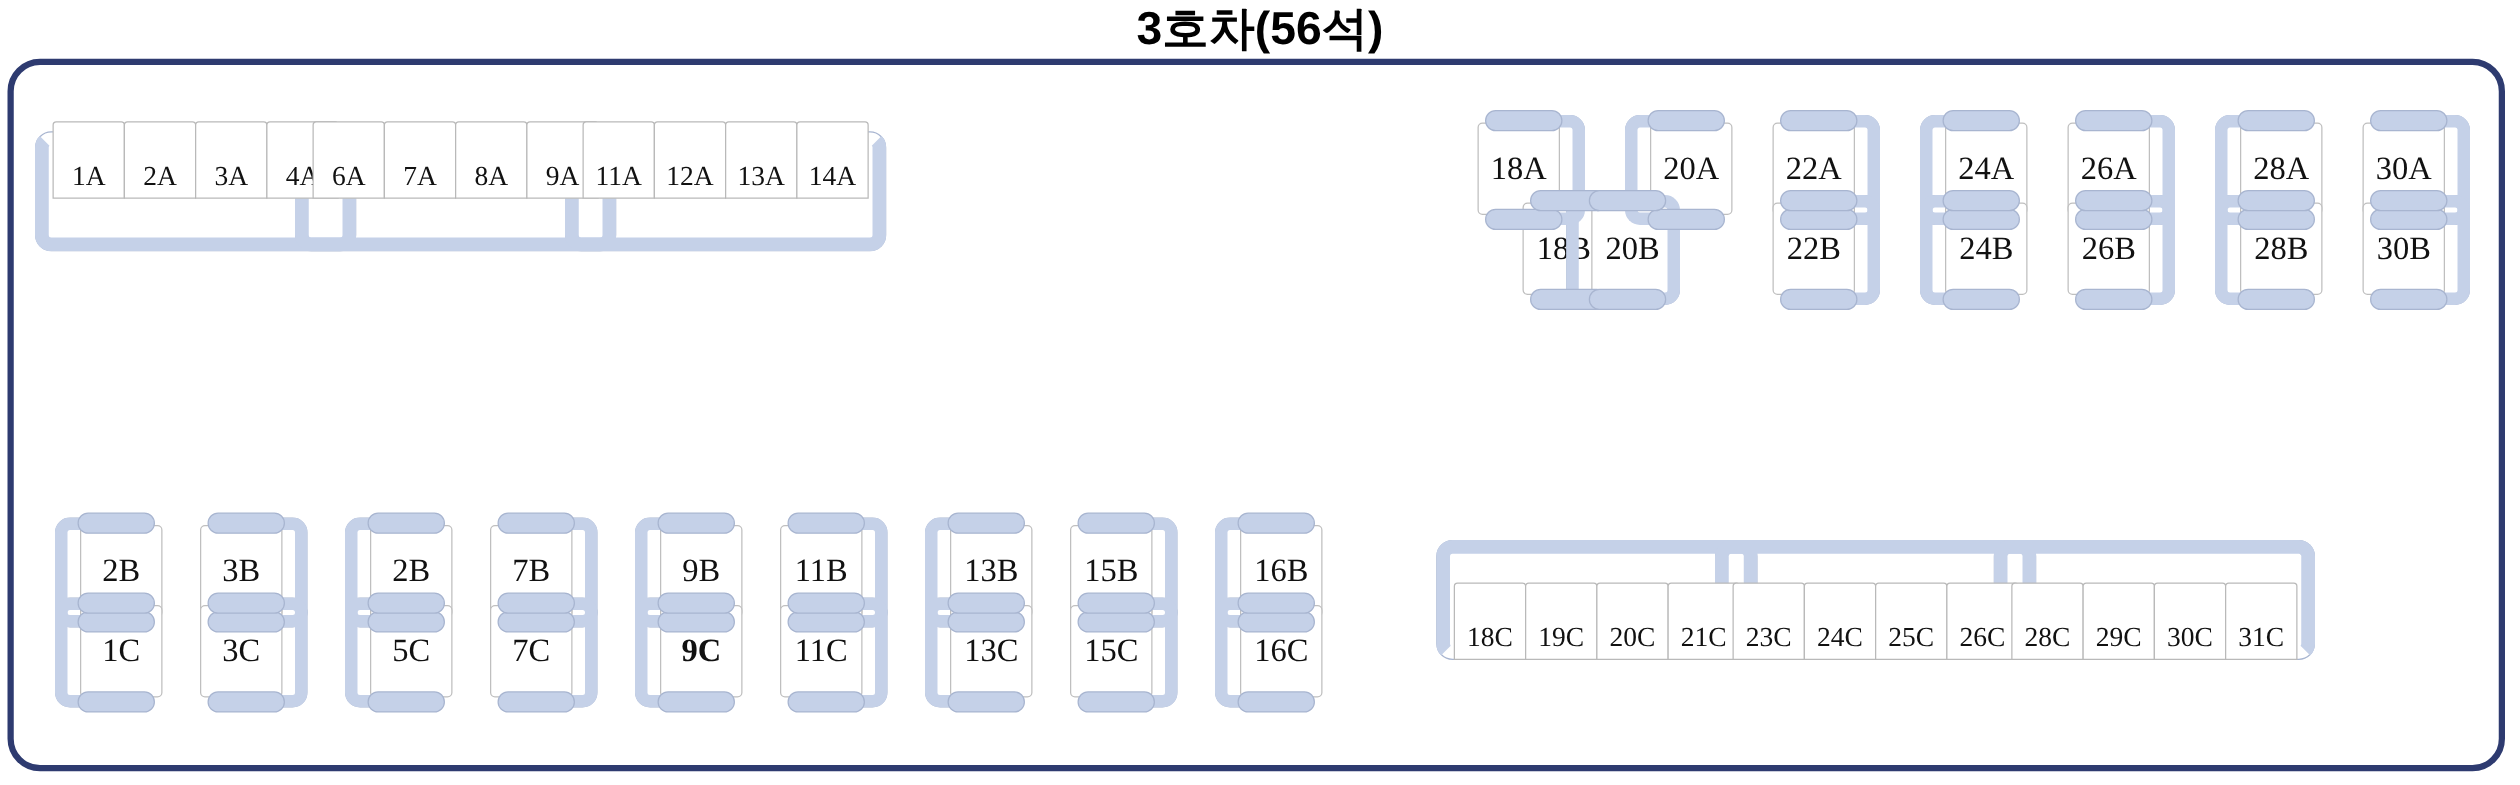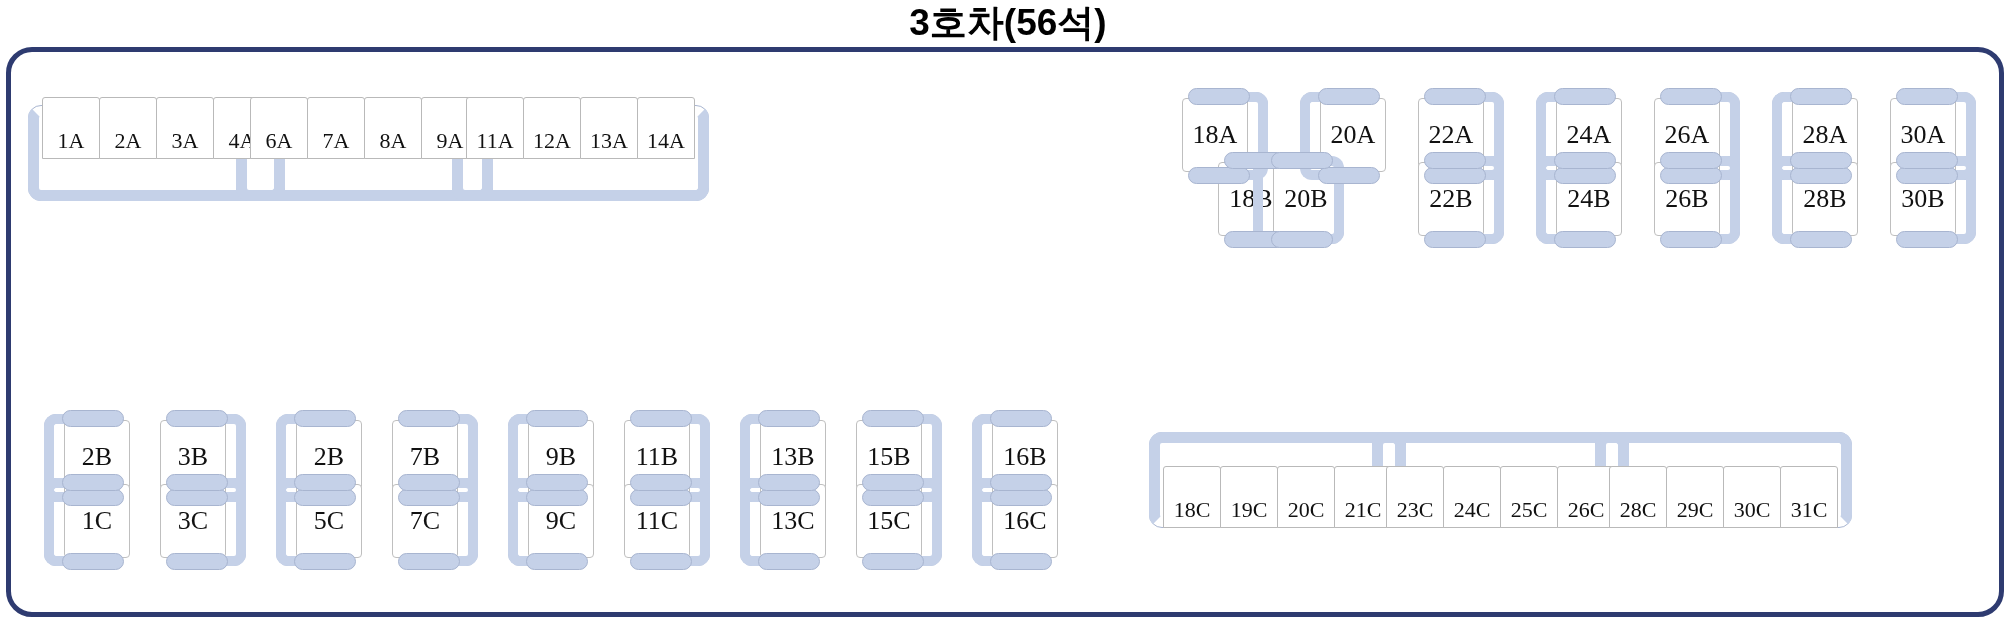--- a/index.html
+++ b/index.html
@@ -381,21 +381,21 @@
       <div class="arm top"></div>
       <div class="arm bottom"></div>
     </div>
     <div class="seat back-left" style="left: 508px; top: 408px;">
       <div class="seatback-edge"></div>
       <div class="seatback"></div>
       <div class="label-box">9B</div>
       <div class="arm top"></div>
       <div class="arm bottom"></div>
     </div>
-    <div class="seat back-left" style="left: 508px; top: 472px;">
+    <div class="seat back-left" style="left: 508px; top: 472px; font-weight: bold;">
       <div class="seatback-edge"></div>
       <div class="seatback"></div>
       <div class="label-box">9C</div>
       <div class="arm top"></div>
       <div class="arm bottom"></div>
     </div>
     <div class="seat back-right" style="left: 624px; top: 408px;">
       <div class="seatback-edge"></div>
       <div class="seatback"></div>
       <div class="label-box">11B</div>

